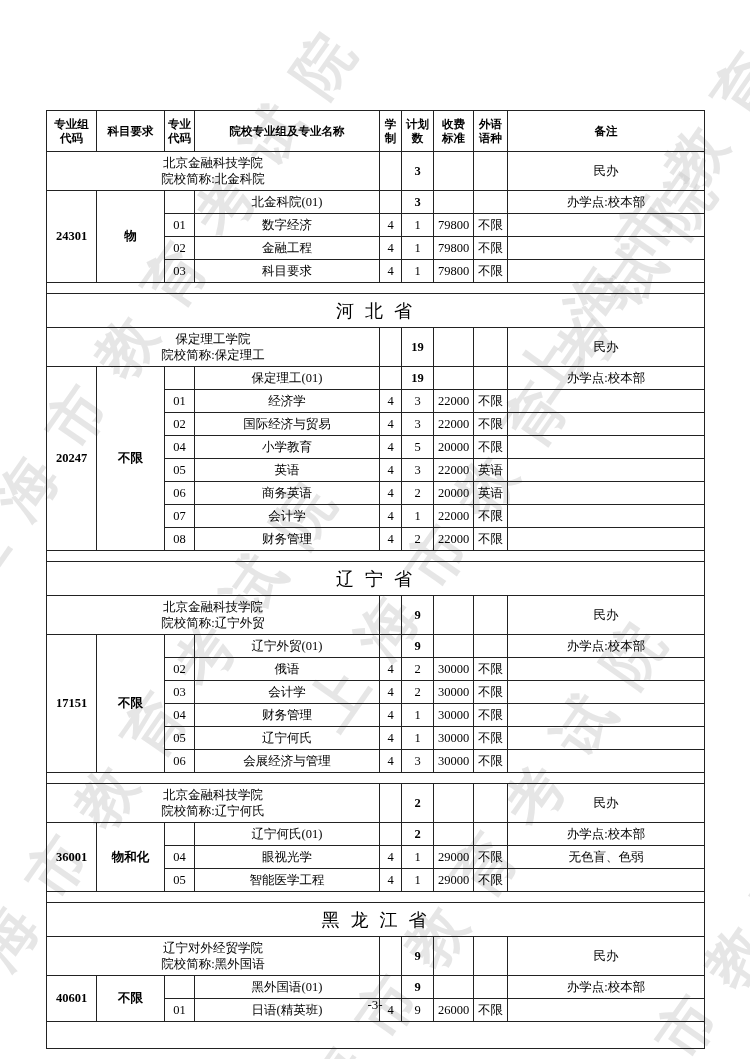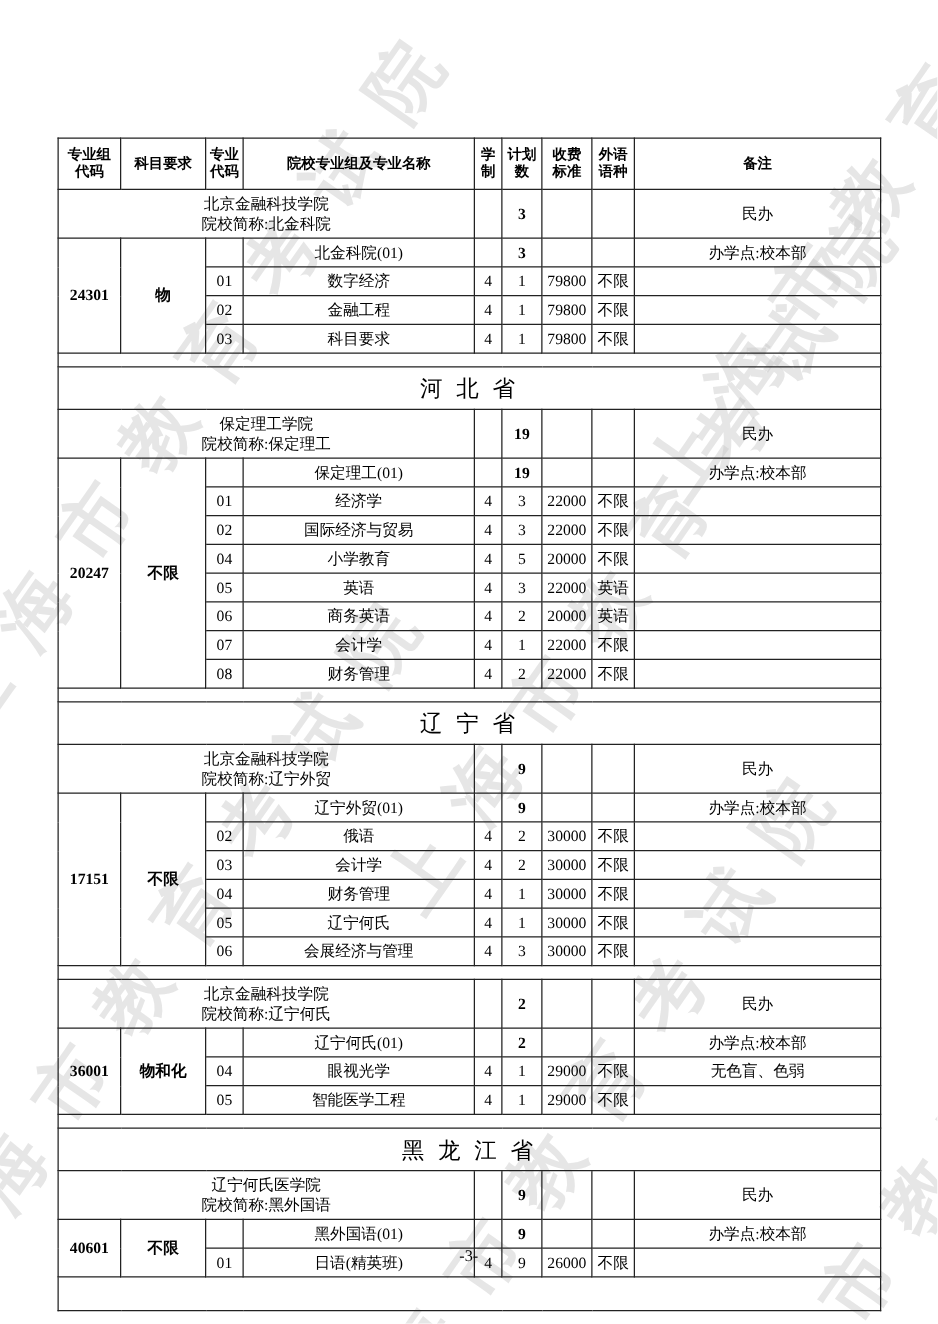--- a/index.html
+++ b/index.html
@@ -430,21 +430,21 @@
             <td class="c-remark"></td>
           </tr>
           <tr class="row-gap">
             <td class="gap-cell" colspan="9"></td>
           </tr>
           <tr class="row-province">
             <td class="province-cell" colspan="9">黑 龙 江 省</td>
           </tr>
           <tr class="row-school">
             <td class="school-cell" colspan="4">
-              <div class="school-name">辽宁何氏医学院</div>
+              <div class="school-name">辽宁对外经贸学院</div>
               <div class="school-abbr">院校简称:黑外国语</div>
             </td>
             <td class="c-years"></td>
             <td class="c-plan bold">9</td>
             <td class="c-fee"></td>
             <td class="c-lang"></td>
             <td class="c-remark">民办</td>
           </tr>
           <tr class="row-group">
             <td class="c-code bold vtop" rowspan="2">40601</td>

